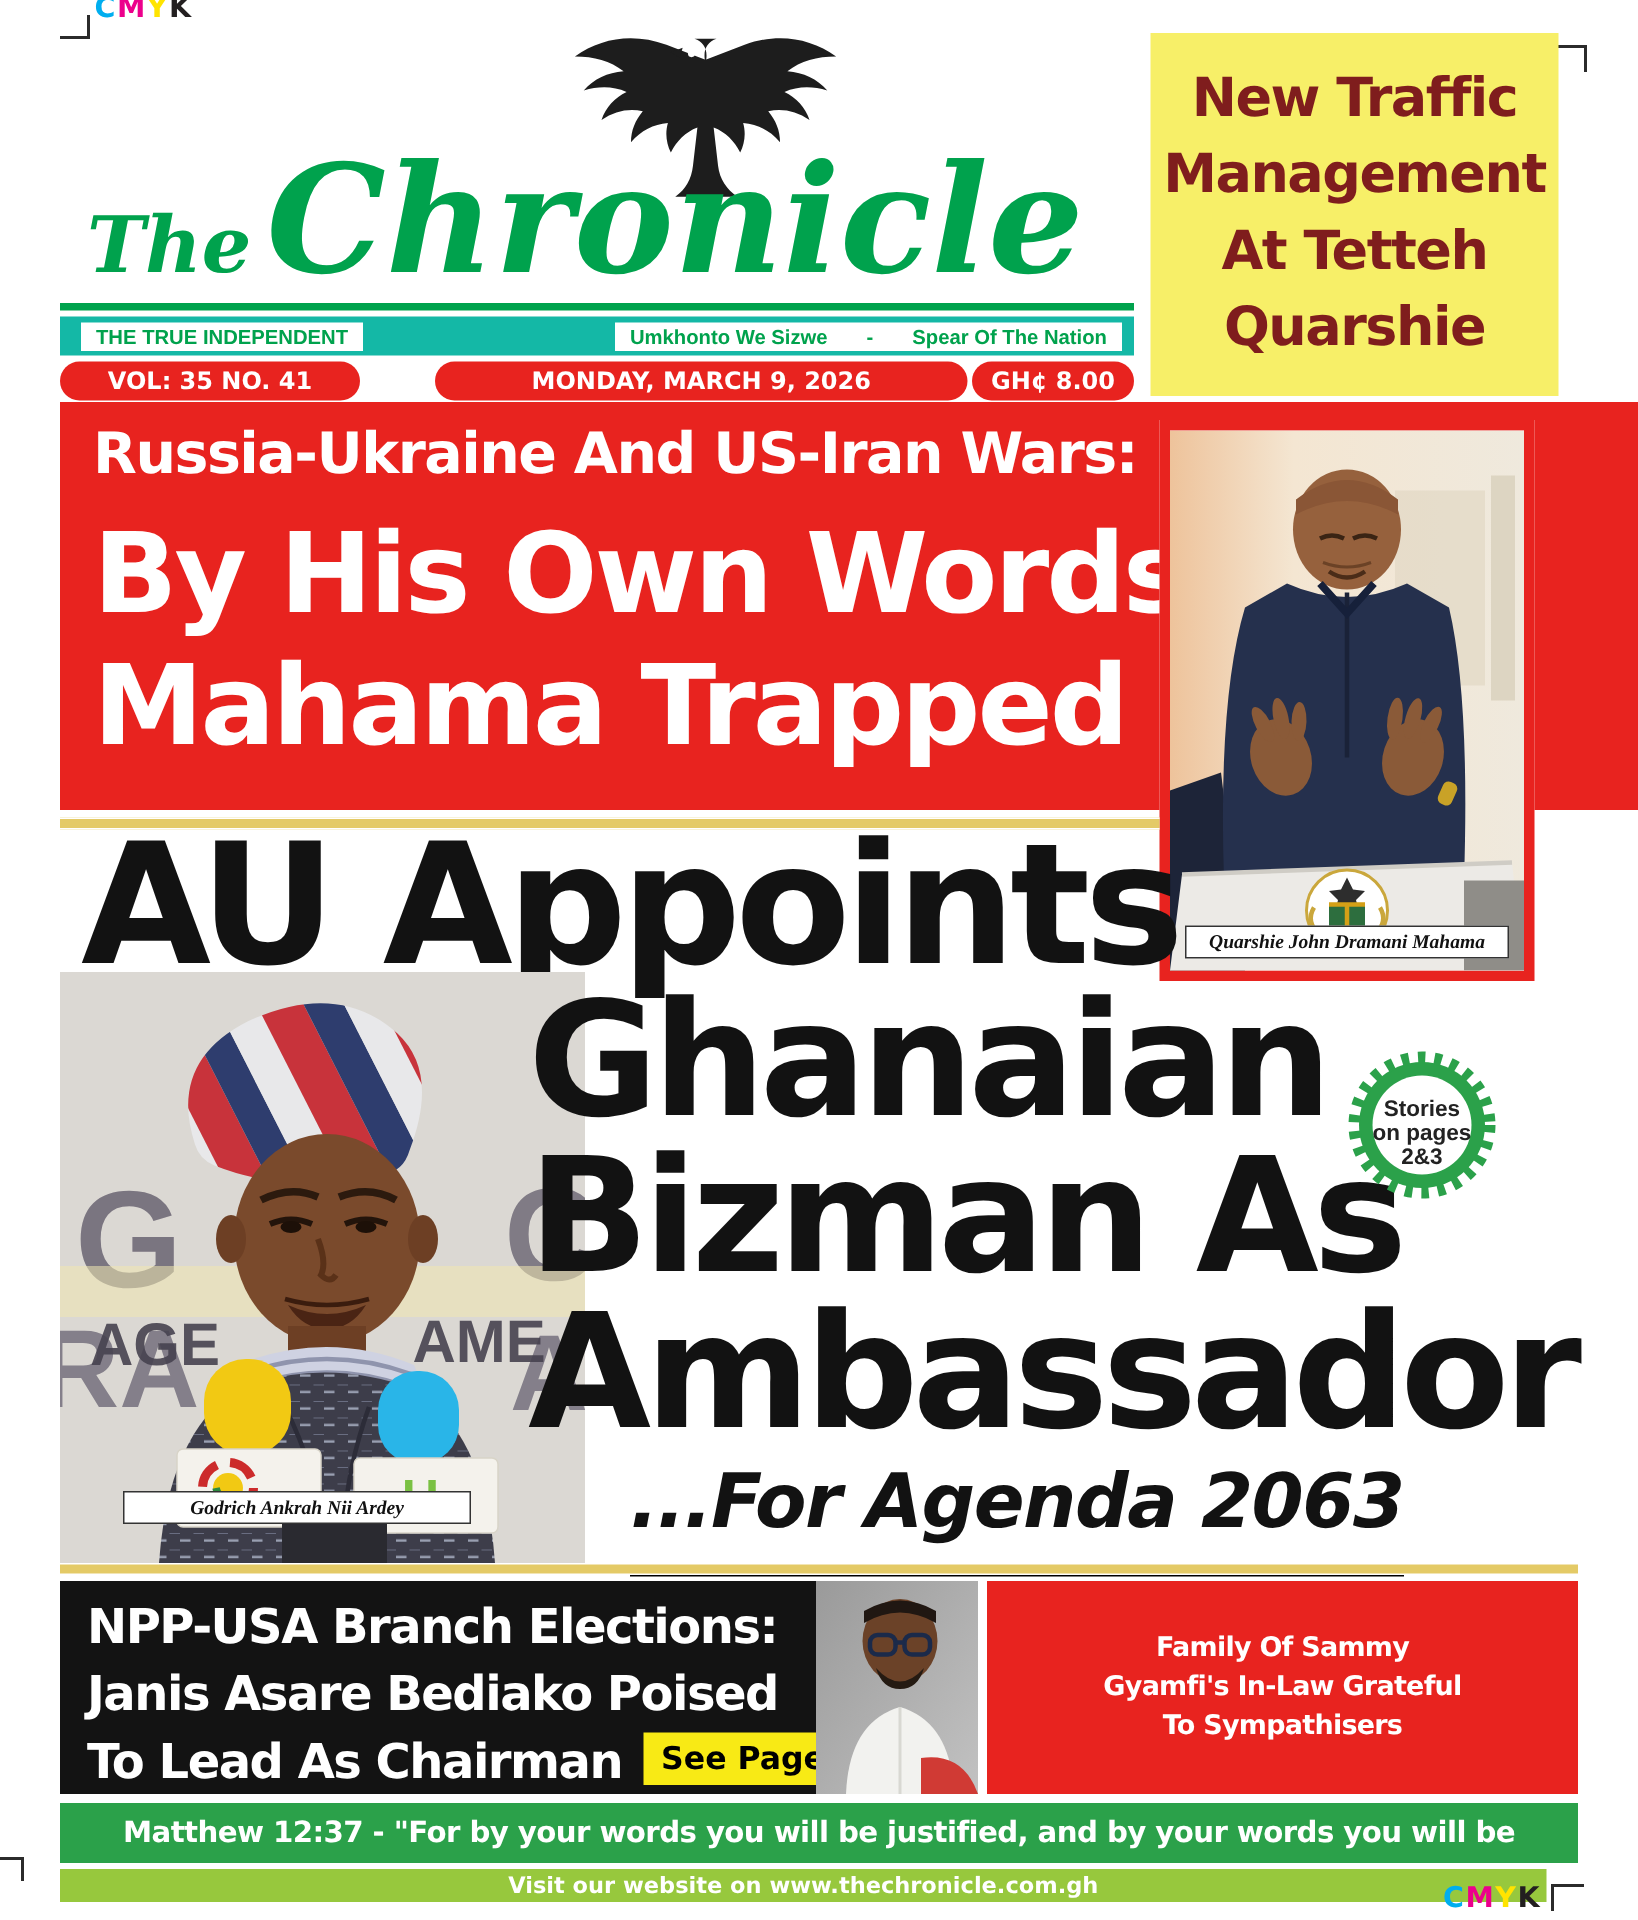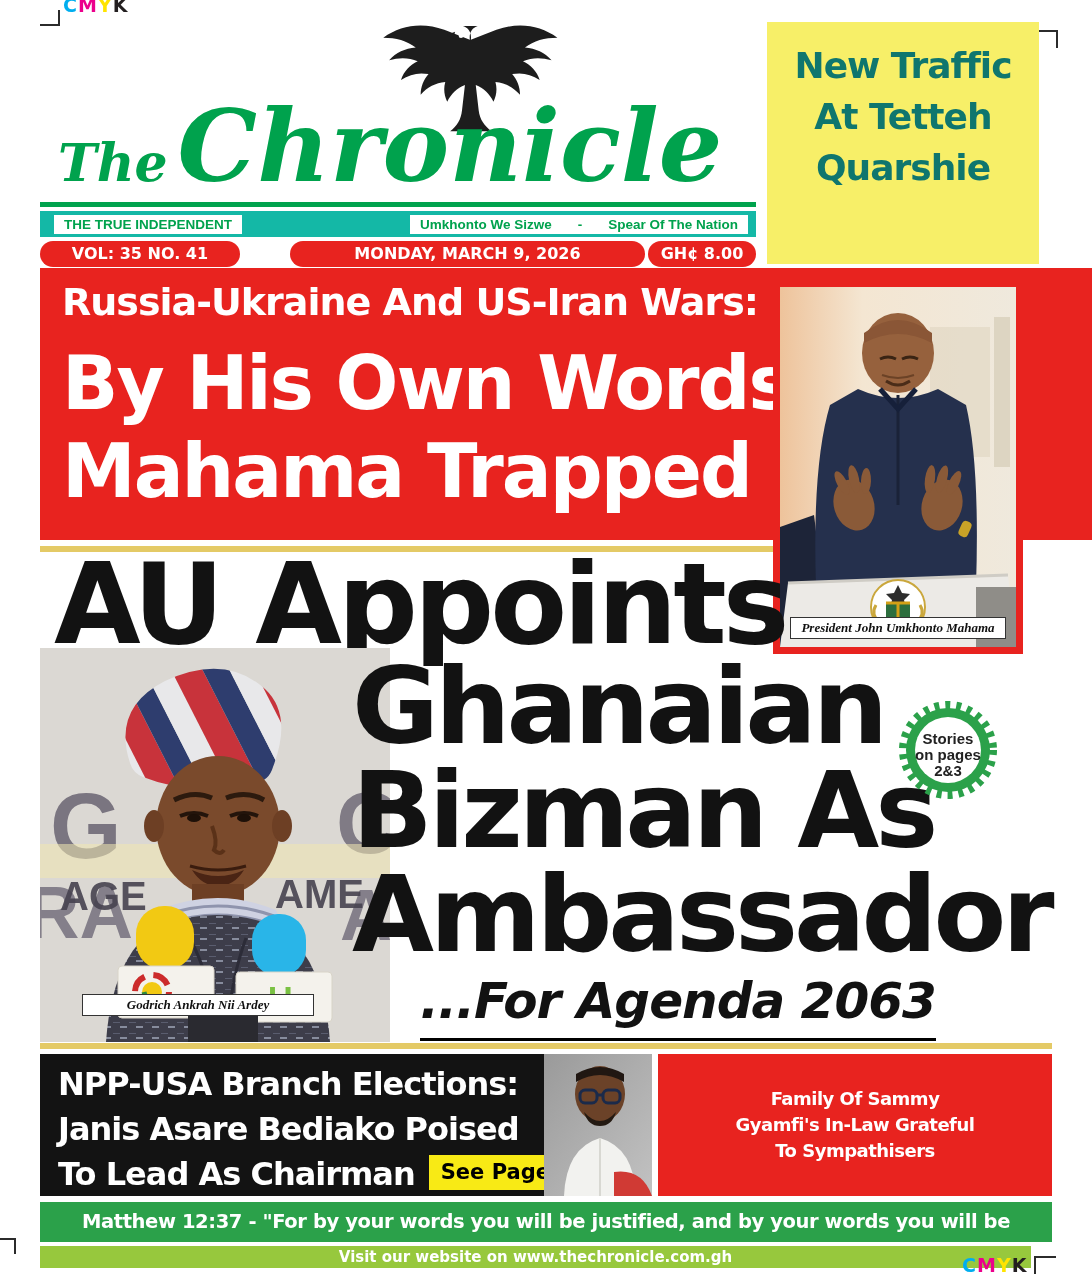--- a/index.html
+++ b/index.html
@@ -13,39 +13,39 @@
   
   .title{white-space:nowrap;color:#00a24d;font-family:"DejaVu Serif",serif;font-style:italic;font-weight:bold;line-height:1;}
   .title .t-the{font-size:52px;}
   .title .t-main{font-size:100px;margin-left:10px;}
   .rule-green{background:#00a24d;}
   .tagbar{background:#14b8a6;display:flex;align-items:center;}
   .tagbox{background:#ffffff;color:#00a24d;font-weight:bold;font-size:13.5px;
           padding:2px 10px;margin:2px 0;white-space:nowrap;}
   .pill{background:#e8231f;color:#ffffff;font-family:"DejaVu Sans",sans-serif;font-weight:bold;
         font-size:16px;text-align:center;border-radius:13px;height:26px;line-height:26px;}
-  .promo{background:#f7ef68;color:#0f766e;text-align:center;
+  .promo{background:#f7ef68;color:#7f1d1d;text-align:center;
          font-family:"DejaVu Sans",sans-serif;font-weight:bold;font-size:36px;line-height:1.42;
          padding-top:18px;letter-spacing:-1px;}
   
   .leadbox{background:#e8231f;color:#ffffff;font-family:"DejaVu Sans",sans-serif;font-weight:bold;}
   .lead-kicker{font-size:38px;letter-spacing:-1px;}
   .lead-line{font-size:74px;letter-spacing:-2px;line-height:1;}
   .photo-frame{border:7px solid #e8231f;background:#fff;}
   .photo-caption{position:absolute;background:#ffffff;border:1px solid #333;color:#111;
                  font-family:"Liberation Serif",serif;font-style:italic;font-weight:bold;
                  font-size:13px;text-align:center;padding:2px 4px;white-space:nowrap;}
   .goldline{background:#e4ca66;border-top:1px solid #fff;border-bottom:1px solid #fff;}
   
   .mainline{color:#121212;font-family:"DejaVu Sans",sans-serif;font-weight:bold;
             letter-spacing:-4px;line-height:1;white-space:nowrap;}
   .h-au{font-size:112px;}
   .h-row{font-size:106px;}
   .subhead{color:#121212;font-family:"DejaVu Sans",sans-serif;font-weight:bold;font-style:italic;
-           font-size:50px;letter-spacing:-1px;border-bottom:3px solid #000000;padding-bottom:8px;
+           font-size:50px;letter-spacing:-1px;border-bottom:1px solid #000000;padding-bottom:20px;
            white-space:nowrap;}
   
   .blackbox{background:#131313;color:#ffffff;font-family:"DejaVu Sans",sans-serif;font-weight:bold;}
   .bl-line{font-size:32px;letter-spacing:-1px;line-height:1.4;white-space:nowrap;}
   .page-badge{display:inline-block;background:#f8ea15;color:#000;font-size:21px;
               padding:3px 12px;margin-left:14px;vertical-align:6px;letter-spacing:0;}
   .redbox2{background:#e8231f;color:#ffffff;font-family:"DejaVu Sans",sans-serif;font-weight:bold;
            display:flex;flex-direction:column;justify-content:center;text-align:center;}
   .br-line{font-size:18px;line-height:1.45;letter-spacing:-0.5px;}
   
@@ -68,20 +68,21 @@
     <path fill="#1d1d1d" d="M112 6 c6 2 9 7 8 14 l26 -10 c22 -8 44 -5 62 8 c-13 0 -24 3 -33 10 c11 1 20 5 27 13 c-10 -3 -20 -3 -29 1 c8 4 14 10 17 19 c-9 -6 -18 -8 -28 -6 c5 6 8 13 8 21 c-7 -8 -15 -12 -25 -13 c2 7 1 14 -2 20 c-4 -8 -10 -14 -18 -17 l3 26 c1 9 6 16 13 21 l-42 0 c7 -5 11 -12 12 -21 l3 -26 c-8 3 -14 9 -18 17 c-3 -6 -4 -13 -2 -20 c-10 1 -18 5 -25 13 c0 -8 3 -15 8 -21 c-10 -2 -19 0 -28 6 c3 -9 9 -15 17 -19 c-9 -4 -19 -4 -29 -1 c7 -8 16 -12 27 -13 c-9 -7 -20 -10 -33 -10 c18 -13 40 -16 62 -8 l26 10 c-1 -7 2 -12 8 -14 z"></path>
     <circle cx="110" cy="16" r="2.4" fill="#ffffff"></circle>
     <path fill="#1d1d1d" d="M104 12 l-8 3 6 4 z"></path>
   </svg>
   <div class="abs title" style="left:58px;top:96px;">
     <span class="t-the">The</span><span class="t-main">Chronicle</span>
   </div>
 
   <div class="abs promo" style="left:767px;top:22px;width:272px;height:224px;">
     <div>New Traffic</div>
+    <div>Management</div>
     <div>At Tetteh</div>
     <div>Quarshie</div>
   </div>
 
   <div class="abs rule-green" style="left:40px;top:202px;width:716px;height:5px;"></div>
   <div class="abs tagbar" style="left:40px;top:211px;width:716px;height:26px;">
     <div class="tagbox" style="margin-left:14px;">THE TRUE INDEPENDENT</div>
     <div class="tagbox" style="margin-left:auto;margin-right:8px;display:flex;gap:26px;">
       <span>Umkhonto We Sizwe</span>
       <span>-</span>
@@ -136,21 +137,21 @@
 
       <polygon points="8,296 228,288 236,360 0,360" fill="#eceae6"></polygon>
       <line x1="8" y1="296" x2="228" y2="288" stroke="#cfccc5" stroke-width="3"></line>
       <circle cx="118" cy="320" r="27" fill="#ffffff" stroke="#caa73c" stroke-width="2"></circle>
       <path d="M118 298 l4 8 8 1 -6 6 2 8 -8 -4 -8 4 2 -8 -6 -6 8 -1 z" fill="#2d2d2d"></path>
       <rect x="106" y="316" width="24" height="16" fill="#2d6e3e"></rect>
       <path d="M106 316 h24 M118 316 v16" stroke="#d4a017" stroke-width="3"></path>
       <path d="M96 318 q-6 10 4 18 M140 318 q6 10 -4 18" stroke="#caa73c" stroke-width="3" fill="none"></path>
       <rect x="196" y="300" width="40" height="60" fill="#8f8d88"></rect>
     </svg>
-    <div class="photo-caption" style="left:10px;right:10px;bottom:8px;">President John Umkhonto Mahama</div>
+    <div class="photo-caption" style="left:10px;right:10px;bottom:8px;">Quarshie John Dramani Mahama</div>
   </div>
 
   <div class="abs goldline" style="left:40px;top:545px;width:733px;height:6px;"></div>
 
   <div class="abs mainline h-au" style="left:54px;top:548px;">AU Appoints</div>
 
   <div class="abs" style="left:40px;top:648px;width:350px;height:394px;">
     <svg width="350" height="394" viewBox="0 0 350 394">
       <defs>
         <pattern id="smk" width="16" height="11" patternUnits="userSpaceOnUse">

